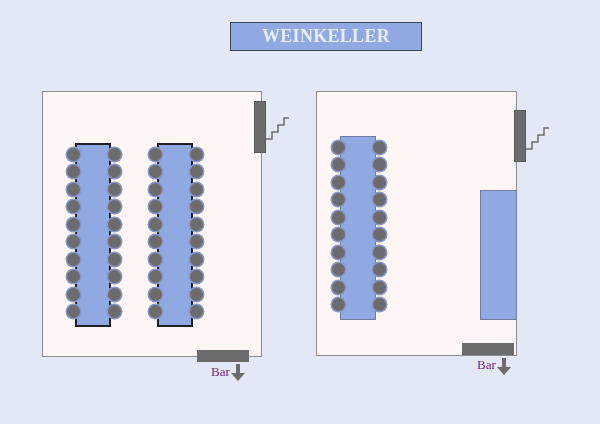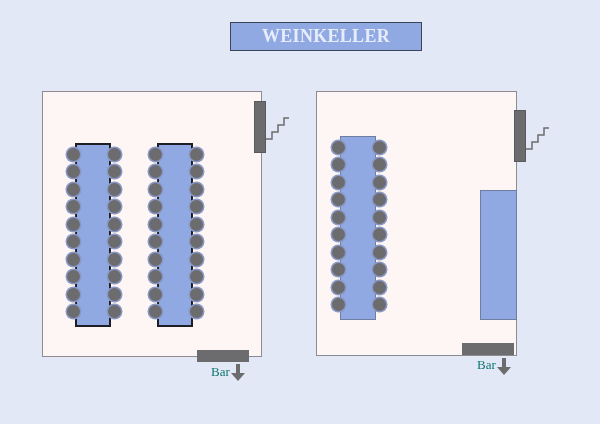--- a/index.html
+++ b/index.html
@@ -5,21 +5,21 @@
   html, body { margin:0; padding:0; }
   body { width:600px; height:424px; background:#e2e8f6; position:relative; overflow:hidden; font-family:"Liberation Serif", serif; }
   .abs { position:absolute; }
   .title { left:230px; top:22px; width:192px; height:29px; background:#91a9e3; border:1.5px solid #3c4458; box-sizing:border-box; color:#e6ecfa; font-weight:bold; font-size:18px; text-align:center; line-height:27px; letter-spacing:0.3px; }
   .room { background:#fdf6f4; border:1.5px solid #8c8c90; box-sizing:border-box; }
   .table-dark { background:#91a9e3; border:2px solid #1e1e24; box-sizing:border-box; }
   .table-light { background:#91a9e3; border:1px solid #6f7ea0; box-sizing:border-box; }
   .chair { width:13px; height:13px; border-radius:50%; background:#6c6c6e; box-shadow:0 0 0 1.5px #8a98c6; }
   .door { background:#6c6c6e; border:1px solid #5a5a5c; box-sizing:border-box; }
   .bar { background:#6c6c6e; }
-  .barlabel { font-size:13px; color:#0f766e; }
+  .barlabel { font-size:13px; color:#701a75; }
   svg { position:absolute; overflow:visible; }
 </style>
 </head>
 <body>
 
 <div class="abs title">WEINKELLER</div>
 
 <div class="abs room" style="left:42px;top:91px;width:220px;height:266px;"></div>
 
 <div class="abs" id="left-chairs"></div>

